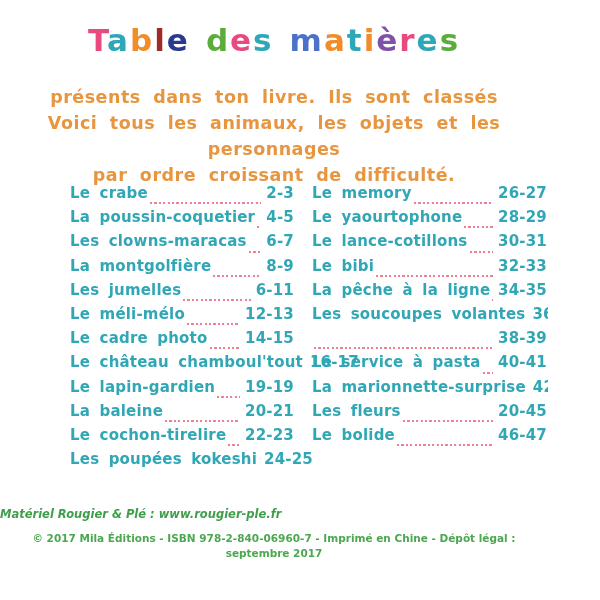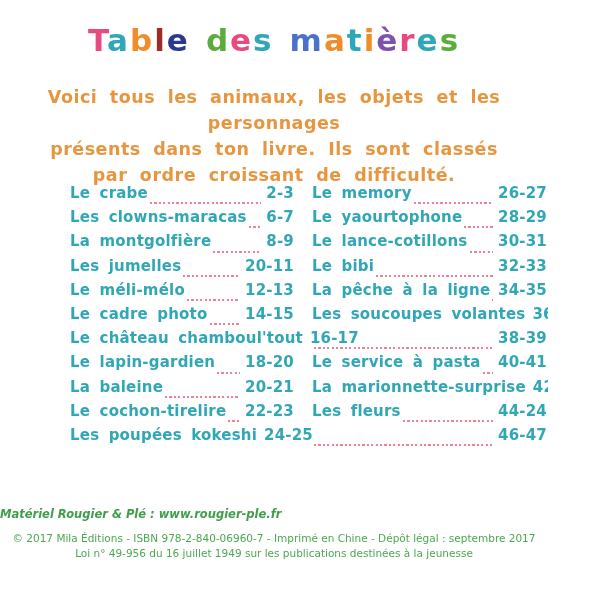--- a/index.html
+++ b/index.html
@@ -55,63 +55,68 @@
   
   .footer-material{
     position:absolute;top:507px;left:0;width:100%;
     font-style:italic;font-weight:bold;
     font-size:11.5px;
     color:var(--green-dark,#3f9e4a);
   }
   .footer-legal{
     position:absolute;top:531px;left:0;width:100%;
     text-align:center;
-    font-size:10.5px;font-weight:normal;
+    font-size:10.5px;font-weight:bold;
     line-height:14.5px;
     color:var(--green,#4ba84f);
   }
 </style>
 </head>
 <body>
 
 <div class="page">
 
   <div class="title"><span style="color: rgb(232, 74, 127);">T</span><span style="color: rgb(46, 168, 184);">a</span><span style="color: rgb(240, 140, 42);">b</span><span style="color: rgb(158, 43, 37);">l</span><span style="color: rgb(39, 58, 143);">e</span><span class="sp"></span><span style="color: rgb(90, 173, 59);">d</span><span style="color: rgb(232, 74, 127);">e</span><span style="color: rgb(46, 168, 184);">s</span><span class="sp"></span><span style="color: rgb(74, 114, 200);">m</span><span style="color: rgb(240, 140, 42);">a</span><span style="color: rgb(46, 168, 184);">t</span><span style="color: rgb(240, 140, 42);">i</span><span style="color: rgb(125, 82, 168);">è</span><span style="color: rgb(232, 74, 127);">r</span><span style="color: rgb(46, 168, 184);">e</span><span style="color: rgb(90, 173, 59);">s</span></div>
 
   <div class="subtitle">
+    <div>présents dans ton livre. Ils sont classés</div>
     <div>Voici tous les animaux, les objets et les personnages</div>
-    <div>présents dans ton livre. Ils sont classés</div>
     <div>par ordre croissant de difficulté.</div>
   </div>
 
   <div class="toc">
     <div class="col col-left">
   <div class="row">
     <span class="label">Le crabe</span>
     <span class="leader"></span>
     <span class="pages">2-3</span>
   </div>
 
+  <div class="row">
+    <span class="label">La poussin-coquetier</span>
+    <span class="leader"></span>
+    <span class="pages">4-5</span>
+  </div>
 
   <div class="row">
     <span class="label">Les clowns-maracas</span>
     <span class="leader"></span>
     <span class="pages">6-7</span>
   </div>
 
   <div class="row">
     <span class="label">La montgolfière</span>
     <span class="leader"></span>
     <span class="pages">8-9</span>
   </div>
 
   <div class="row">
     <span class="label">Les jumelles</span>
     <span class="leader"></span>
-    <span class="pages">20-11</span>
+    <span class="pages">6-11</span>
   </div>
 
   <div class="row">
     <span class="label">Le méli-mélo</span>
     <span class="leader"></span>
     <span class="pages">12-13</span>
   </div>
 
   <div class="row">
     <span class="label">Le cadre photo</span>
@@ -121,21 +126,21 @@
 
   <div class="row">
     <span class="label">Le château chamboul'tout</span>
     <span class="leader"></span>
     <span class="pages">16-17</span>
   </div>
 
   <div class="row">
     <span class="label">Le lapin-gardien</span>
     <span class="leader"></span>
-    <span class="pages">18-20</span>
+    <span class="pages">19-19</span>
   </div>
 
   <div class="row">
     <span class="label">La baleine</span>
     <span class="leader"></span>
     <span class="pages">20-21</span>
   </div>
 
   <div class="row">
     <span class="label">Le cochon-tirelire</span>
@@ -199,30 +204,30 @@
 
   <div class="row">
     <span class="label">La marionnette-surprise</span>
     <span class="leader"></span>
     <span class="pages">42-43</span>
   </div>
 
   <div class="row">
     <span class="label">Les fleurs</span>
     <span class="leader"></span>
-    <span class="pages">44-24</span>
-  </div>
-
-  <div class="row">
+    <span class="pages">20-45</span>
+  </div>
+
+  <div class="row">
+    <span class="label">Le bolide</span>
     <span class="leader"></span>
     <span class="pages">46-47</span>
   </div>
 </div>
   </div>
 
   <div class="footer-material">Matériel Rougier &amp; Plé : www.rougier-ple.fr</div>
 
   <div class="footer-legal">
     <div>© 2017 Mila Éditions - ISBN 978-2-840-06960-7 - Imprimé en Chine - Dépôt légal : septembre 2017</div>
-    <div>Loi n° 49-956 du 16 juillet 1949 sur les publications destinées à la jeunesse</div>
   </div>
 
 </div>
 
 </body></html>

